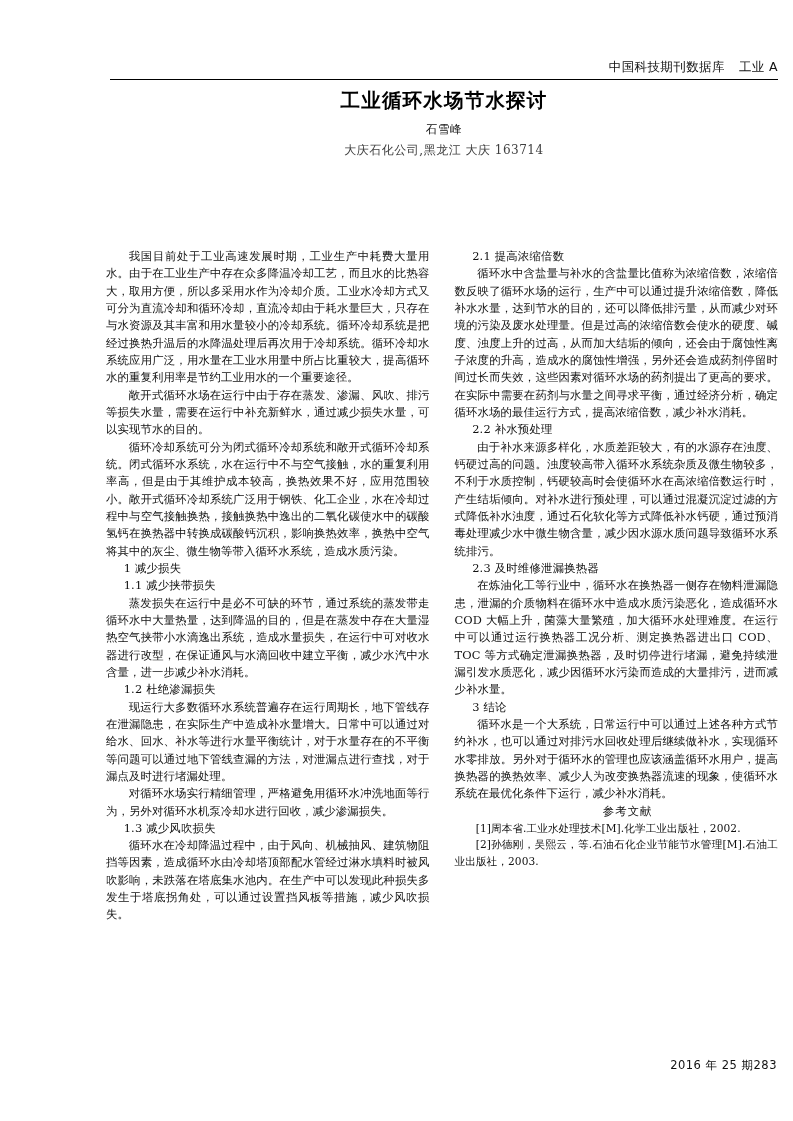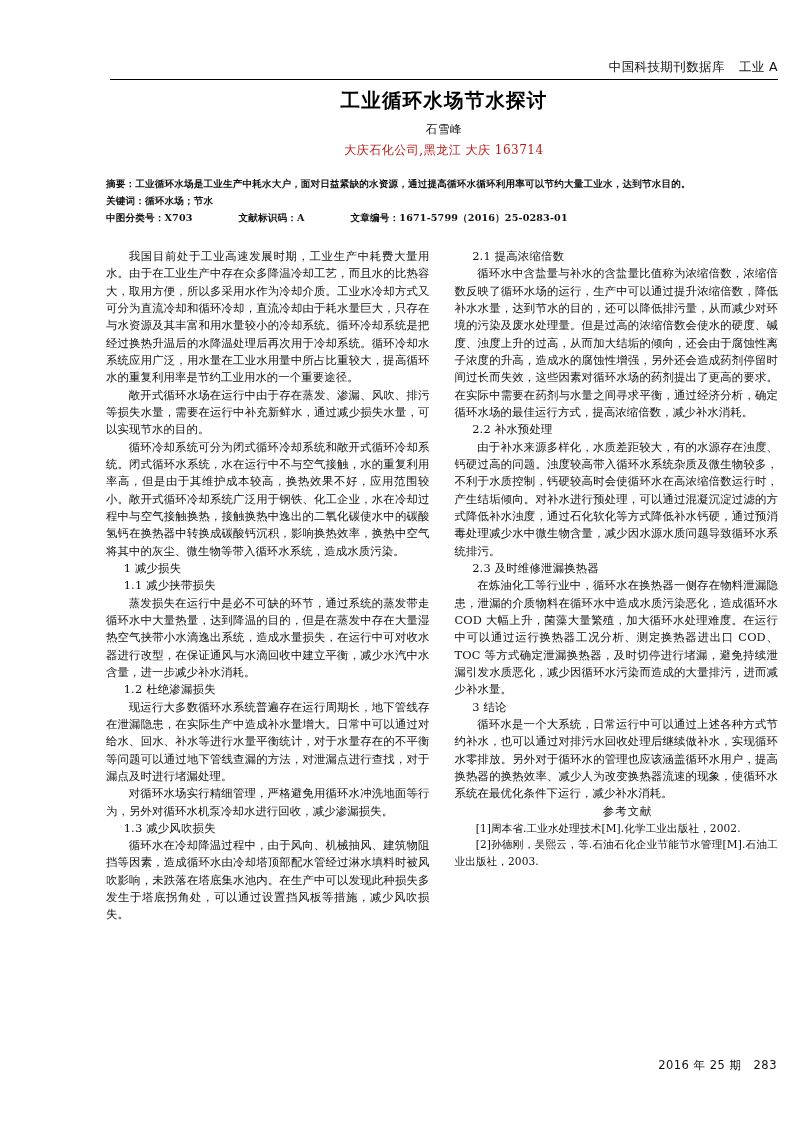--- a/index.html
+++ b/index.html
@@ -69,21 +69,21 @@
     font-size: 11.5px;
     margin-top: 9px;
     letter-spacing: .6px;
     color: #111;
   }
   .art-affil {
     font-family: "DejaVu Serif", "Liberation Serif", serif;
     font-size: 12px;
     margin-top: 5px;
     letter-spacing: .5px;
-    color: #b91c1c;
+    color: #404040;
   }
 
   
   .meta-block {
     position: absolute;
     left: 66px;
     right: 55px;
     top: 176px;
     font-family: "DejaVu Serif", "Liberation Serif", serif;
     font-size: 9.6px;
@@ -144,48 +144,38 @@
   
   .footer {
     position: absolute;
     right: 56px;
     bottom: 48px;
     font-family: "DejaVu Sans", "Liberation Sans", sans-serif;
     font-size: 11.5px;
     letter-spacing: .5px;
     color: #111;
     display: flex;
-    gap: 12px;
   }
 </style>
 </head>
 <body>
 
 <div class="page">
 
   <div class="runhead">
     <span class="runhead-db">中国科技期刊数据库</span>
     <span class="runhead-cat">工业 A</span>
   </div>
 
   <div class="title-block">
     <div class="art-title">工业循环水场节水探讨</div>
     <div class="art-author">石雪峰</div>
     <div class="art-affil">大庆石化公司,黑龙江 大庆 163714</div>
   </div>
 
-  <div class="meta-block">
-    <div class="meta-line">摘要：工业循环水场是工业生产中耗水大户，面对日益紧缺的水资源，通过提高循环水循环利用率可以节约大量工业水，达到节水目的。</div>
-    <div class="meta-line">关键词：循环水场；节水</div>
-    <div class="meta-codes">
-      <span>中图分类号：X703</span>
-      <span>文献标识码：A</span>
-      <span>文章编号：1671-5799（2016）25-0283-01</span>
-    </div>
-  </div>
 
   <div class="columns">
 
     <div class="col">
       <p>我国目前处于工业高速发展时期，工业生产中耗费大量用水。由于在工业生产中存在众多降温冷却工艺，而且水的比热容大，取用方便，所以多采用水作为冷却介质。工业水冷却方式又可分为直流冷却和循环冷却，直流冷却由于耗水量巨大，只存在与水资源及其丰富和用水量较小的冷却系统。循环冷却系统是把经过换热升温后的水降温处理后再次用于冷却系统。循环冷却水系统应用广泛，用水量在工业水用量中所占比重较大，提高循环水的重复利用率是节约工业用水的一个重要途径。</p>
       <p>敞开式循环水场在运行中由于存在蒸发、渗漏、风吹、排污等损失水量，需要在运行中补充新鲜水，通过减少损失水量，可以实现节水的目的。</p>
       <p>循环冷却系统可分为闭式循环冷却系统和敞开式循环冷却系统。闭式循环水系统，水在运行中不与空气接触，水的重复利用率高，但是由于其维护成本较高，换热效果不好，应用范围较小。敞开式循环冷却系统广泛用于钢铁、化工企业，水在冷却过程中与空气接触换热，接触换热中逸出的二氧化碳使水中的碳酸氢钙在换热器中转换成碳酸钙沉积，影响换热效率，换热中空气将其中的灰尘、微生物等带入循环水系统，造成水质污染。</p>
       <p class="hd">1 减少损失</p>
       <p class="hd">1.1  减少挟带损失</p>
       <p>蒸发损失在运行中是必不可缺的环节，通过系统的蒸发带走循环水中大量热量，达到降温的目的，但是在蒸发中存在大量湿热空气挟带小水滴逸出系统，造成水量损失，在运行中可对收水器进行改型，在保证通风与水滴回收中建立平衡，减少水汽中水含量，进一步减少补水消耗。</p>

